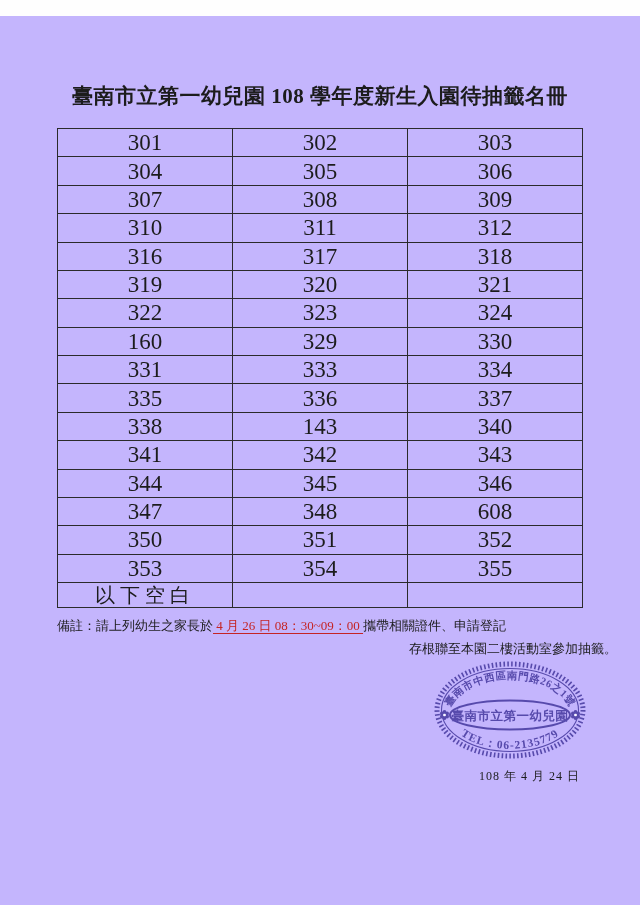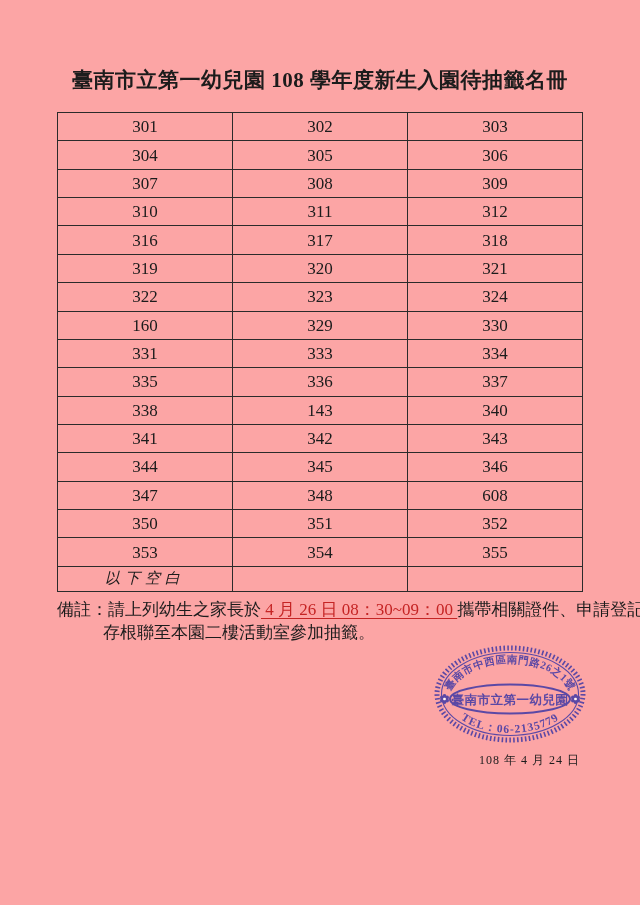--- a/index.html
+++ b/index.html
@@ -2,47 +2,47 @@
 <html style="--hl: #c52424; --ink: #4f42a6;"><head>
 <meta charset="utf-8">
 <style>
   html, body { margin:0; padding:0; }
   body {
     width:640px; height:905px; position:relative;
     background:#fefefe; color:#1c1c1c;
     font-family:"Liberation Serif", serif;
     overflow:hidden;
   }
-  .page { position:absolute; inset:0; background:#fca5a5; }
+  .page { position:absolute; inset:0; background:#c4b5fd;margin-top:16px; }
 
   .title {
     position:absolute; top:66px; left:0; width:640px;
     margin:0; text-align:center;
     font-size:21px; font-weight:bold; letter-spacing:0.5px;
     white-space:nowrap;
   }
 
   table.roster {
     position:absolute; left:57px; top:112px;
     width:526px; height:480px;
     border-collapse:collapse; table-layout:fixed;
   }
   table.roster td {
     border:1px solid #2b2b2b;
     text-align:center; vertical-align:middle;
-    font-size:17px; padding:0; line-height:1;
-  }
-  table.roster td.cjk-cell { font-size:15px; letter-spacing:5px;font-style:italic; }
+    font-size:23px; padding:0; line-height:1;
+  }
+  table.roster td.cjk-cell { font-size:20px; letter-spacing:5px; }
 
   .note {
     position:absolute; left:57px; top:599px; width:560px;
-    font-size:17px; line-height:22.5px;
+    font-size:13px; line-height:22.5px;
   }
   .note-line { white-space:nowrap; }
-  .note-line2 { margin-left:46px; }
+  .note-line2 { margin-left:46px;text-align:right; }
   .hl {
     color:var(--hl, #c52424);
     text-decoration:underline;
     text-decoration-color:var(--hl, #c52424);
     text-underline-offset:3px;
   }
 
   .stamp {
     position:absolute; left:431px; top:644px;
     width:158px; height:100px; opacity:0.93;

